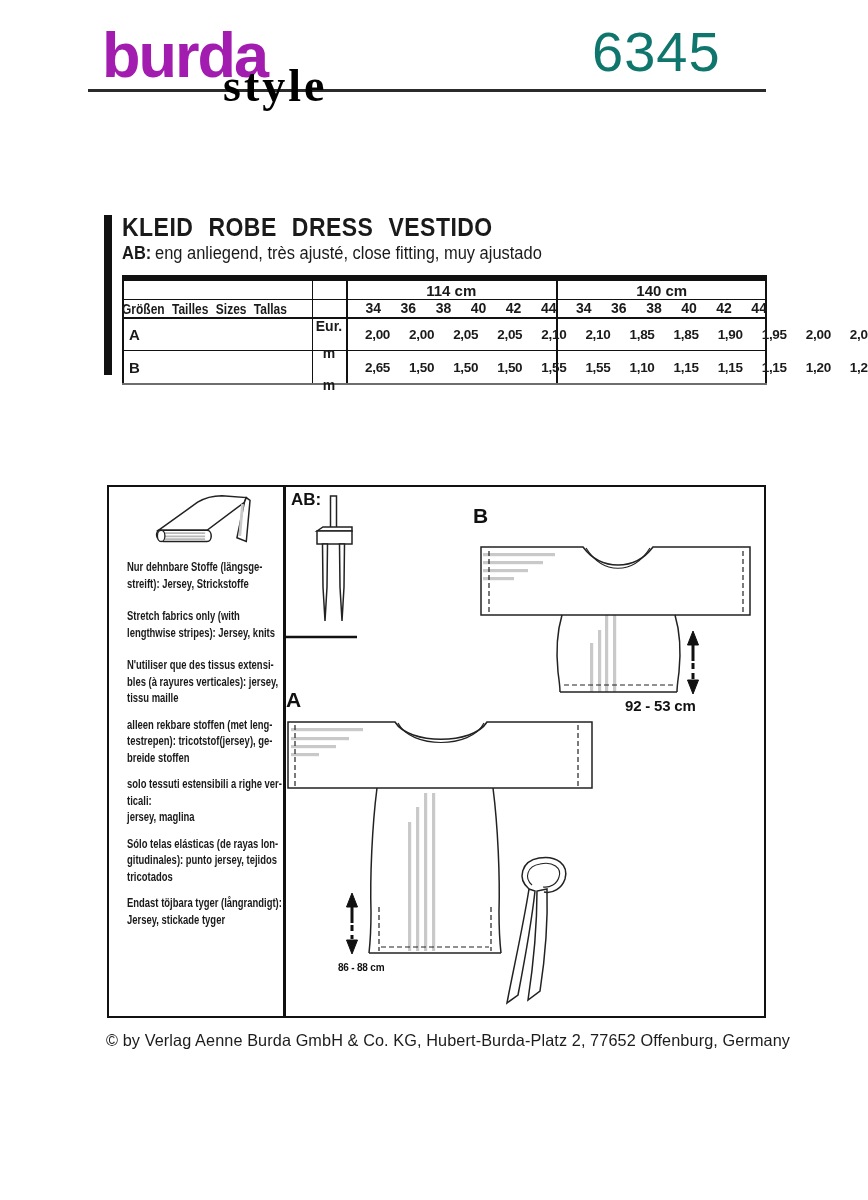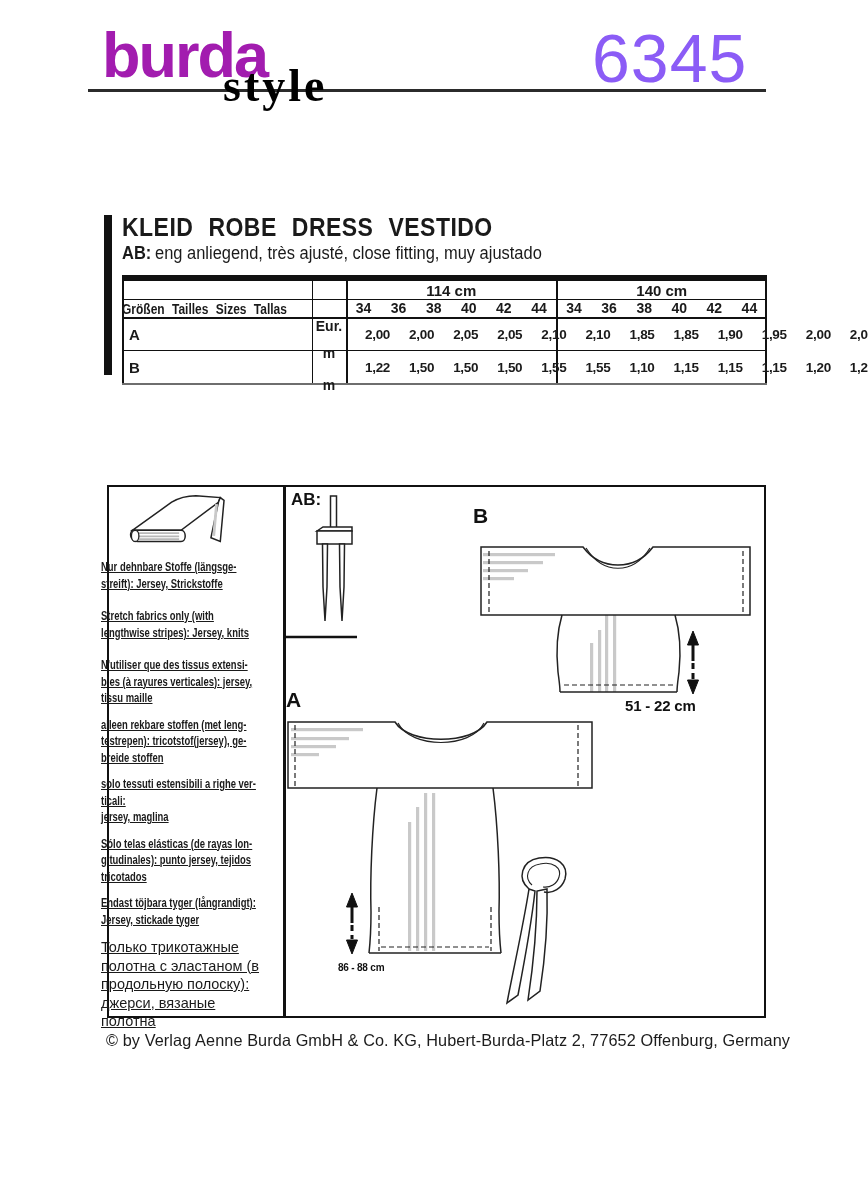--- a/index.html
+++ b/index.html
@@ -6,21 +6,21 @@
   body{
     width:868px;height:1200px;background:#ffffff;position:relative;
     font-family:"Liberation Sans",sans-serif;color:#1a1a1a;overflow:hidden;
   }
   .abs{position:absolute;}
 
   
   #logo-burda{left:102px;top:24px;font-size:63px;font-weight:700;letter-spacing:-2px;line-height:1;color:#a21caf;z-index:2;text-align:center;}
   #logo-style{left:223px;top:63px;font-family:"Liberation Serif",serif;font-weight:700;font-size:46px;line-height:1;color:#000000;letter-spacing:3px;z-index:2;}
   #header-line{left:88px;top:89px;width:678px;height:3px;background:#2b2b2b;z-index:1;}
-  #pattern-number{left:592px;top:24px;font-size:68px;font-weight:400;line-height:1;letter-spacing:1px;color:#8b5cf6;z-index:2;}
+  #pattern-number{left:592px;top:24px;font-size:56px;font-weight:400;line-height:1;letter-spacing:1px;color:#0f766e;z-index:2;}
 
   
   #title-bar{left:104px;top:215px;width:8px;height:160px;background:#111;}
   #title-heading{left:122px;top:213px;font-size:25px;font-weight:700;letter-spacing:.5px;word-spacing:9px;
     transform:scaleX(.92);transform-origin:0 0;white-space:nowrap;}
   #title-sub{left:122px;top:243px;font-size:17.5px;transform:scaleX(.94);transform-origin:0 0;white-space:nowrap;}
   #title-sub b{margin-right:4px;}
 
   
   #size-table{left:122px;top:275px;width:645px;height:110px;}
@@ -36,34 +36,34 @@
   #size-table .vl.v2{left:224px;width:2px;}
   #size-table .vl.v3{left:434px;width:2px;}
   #size-table .vl.v4{left:643px;width:2px;}
   .trow{position:absolute;left:0;width:645px;display:flex;align-items:center;}
   .trow.r1{top:6px;height:18px;}
   .trow.r2{top:24px;height:18px;}
   .trow.r3{top:44px;height:31px;}
   .trow.r4{top:76px;height:32px;}
   .c-label{width:190px;box-sizing:border-box;flex:none;}
   .c-eur{width:34px;flex:none;text-align:center;margin-top:36px;}
-  .c-size{flex:1;text-align:center;}
+  .c-size{flex:1;text-align:right;}
   .c-group{flex:6;text-align:center;font-size:15px;font-weight:700;}
   .hdr-sizes{font-size:14px;font-weight:700;}
   .val{font-size:13.5px;font-weight:700;letter-spacing:-0.3px;padding-left:19px;}
   .rowlabel{font-size:15px;font-weight:700;padding-left:7px;}
   .unit{font-size:14px;font-weight:700;}
   .grossen{display:inline-block;font-size:15px;font-weight:700;word-spacing:5px;transform:scaleX(.8);transform-origin:0 0;white-space:nowrap;}
 
   
   #main-box{left:107px;top:485px;width:659px;height:533px;border:2.5px solid #111;box-sizing:border-box;}
   #panel-divider{left:283px;top:487px;width:2.5px;height:529px;background:#111;}
 
   
-  #fabric-panel{left:101px;top:489px;width:168px;height:525px;text-decoration:underline;}
+  #fabric-panel{left:127px;top:489px;width:168px;height:525px;}
   #fabric-panel .icon-wrap{margin:2px 0 6px 20px;}
   .note{font-size:13.5px;font-weight:700;line-height:16.5px;margin:0 0 10px 0;
     transform:scaleX(.70);transform-origin:0 0;width:143%;white-space:pre-line;}
   .note.gap{margin-bottom:16px;}
   .note.ru{font-weight:400;font-size:14.5px;line-height:18.5px;transform:none;width:100%;margin-top:4px;}
 
   
   #diagram-svg{left:285px;top:487px;}
   .dlabel{font-weight:700;color:#111;}
   #ab-label{left:291px;top:490px;font-size:17px;}
@@ -139,21 +139,21 @@
     <div class="c-size val">1,85</div>
     <div class="c-size val">1,90</div>
     <div class="c-size val">1,95</div>
     <div class="c-size val">2,00</div>
     <div class="c-size val">2,05</div>
   </div>
 
   <div class="trow r4">
     <div class="c-label rowlabel">B</div>
     <div class="c-eur unit">m</div>
-    <div class="c-size val">1,22</div>
+    <div class="c-size val">2,65</div>
     <div class="c-size val">1,50</div>
     <div class="c-size val">1,50</div>
     <div class="c-size val">1,50</div>
     <div class="c-size val">1,55</div>
     <div class="c-size val">1,55</div>
     <div class="c-size val">1,10</div>
     <div class="c-size val">1,15</div>
     <div class="c-size val">1,15</div>
     <div class="c-size val">1,15</div>
     <div class="c-size val">1,20</div>
@@ -186,24 +186,20 @@
 testrepen): tricotstof(jersey), ge-
 breide stoffen</p>
   <p class="note">solo tessuti estensibili a righe ver-
 ticali:
 jersey, maglina</p>
   <p class="note">Sólo telas elásticas (de rayas lon-
 gitudinales): punto jersey, tejidos
 tricotados</p>
   <p class="note">Endast töjbara tyger (långrandigt):
 Jersey, stickade tyger</p>
-  <p class="note ru">Только трикотажные
-полотна с эластаном (в
-продольную полоску):
-джерси, вязаные полотна</p>
 </div>
 
 <svg class="abs" id="diagram-svg" width="481" height="529" viewBox="0 0 481 529">
   <g stroke="#222" fill="#fff" stroke-width="1.5">
     <rect x="45.5" y="9" width="6" height="32"></rect>
     <polygon points="32,44 38,40 67,40 67,44"></polygon>
     <rect x="32" y="44" width="35" height="13"></rect>
     <polygon points="37.5,57 42.5,57 42,100 40,134 38,100"></polygon>
     <polygon points="54.5,57 59.5,57 59,100 57,134 55,100"></polygon>
   </g>
@@ -273,16 +269,16 @@
     <path d="M262,402 C263,436 259,478 255,504 L243,513 C248,480 252,438 252,404 Z"></path>
     <path d="M250,404 C246,440 238,482 233,508 L222,516 C228,484 238,440 244,402 Z"></path>
     <path d="M244,402 C232,392 236,374 254,371 C272,368 284,378 280,392 C277,401 268,407 259,405" fill="none"></path>
     <path d="M247,398 C239,391 242,379 255,377 C268,374 277,381 274,390 C272,397 265,401 258,400" fill="none" stroke-width="1.1"></path>
   </g>
 </svg>
 
 <div class="abs dlabel" id="ab-label">AB:</div>
 <div class="abs dlabel" id="b-label">B</div>
 <div class="abs dlabel" id="a-label">A</div>
-<div class="abs dlabel" id="b-length">51 - 22 cm</div>
+<div class="abs dlabel" id="b-length">92 - 53 cm</div>
 <div class="abs dlabel" id="a-length">86 - 88 cm</div>
 
 <div class="abs" id="footer-copyright">© by Verlag Aenne Burda GmbH &amp; Co. KG, Hubert-Burda-Platz 2, 77652 Offenburg, Germany</div>
 
 </body></html>

